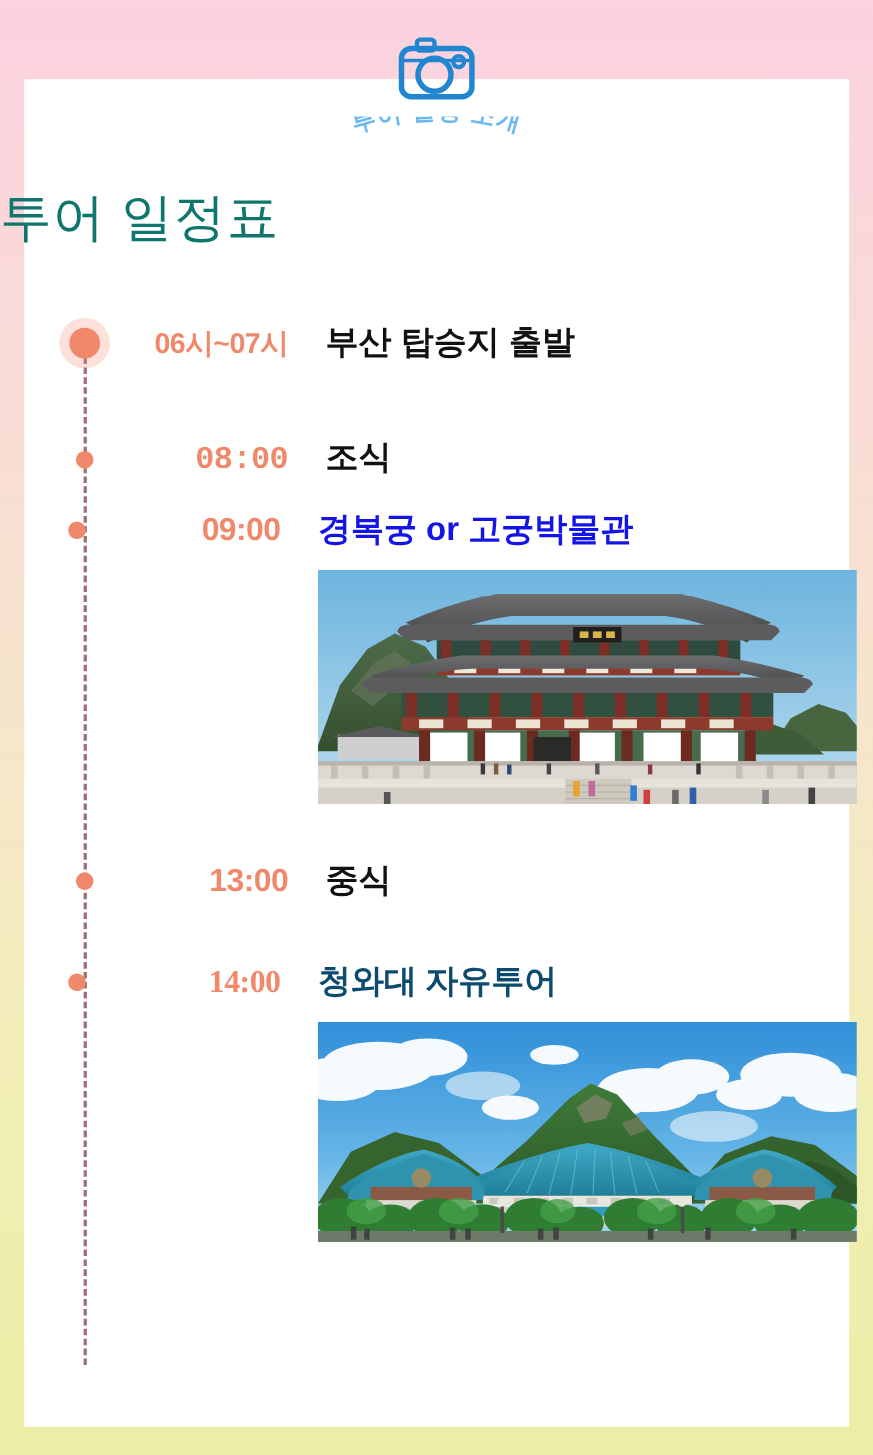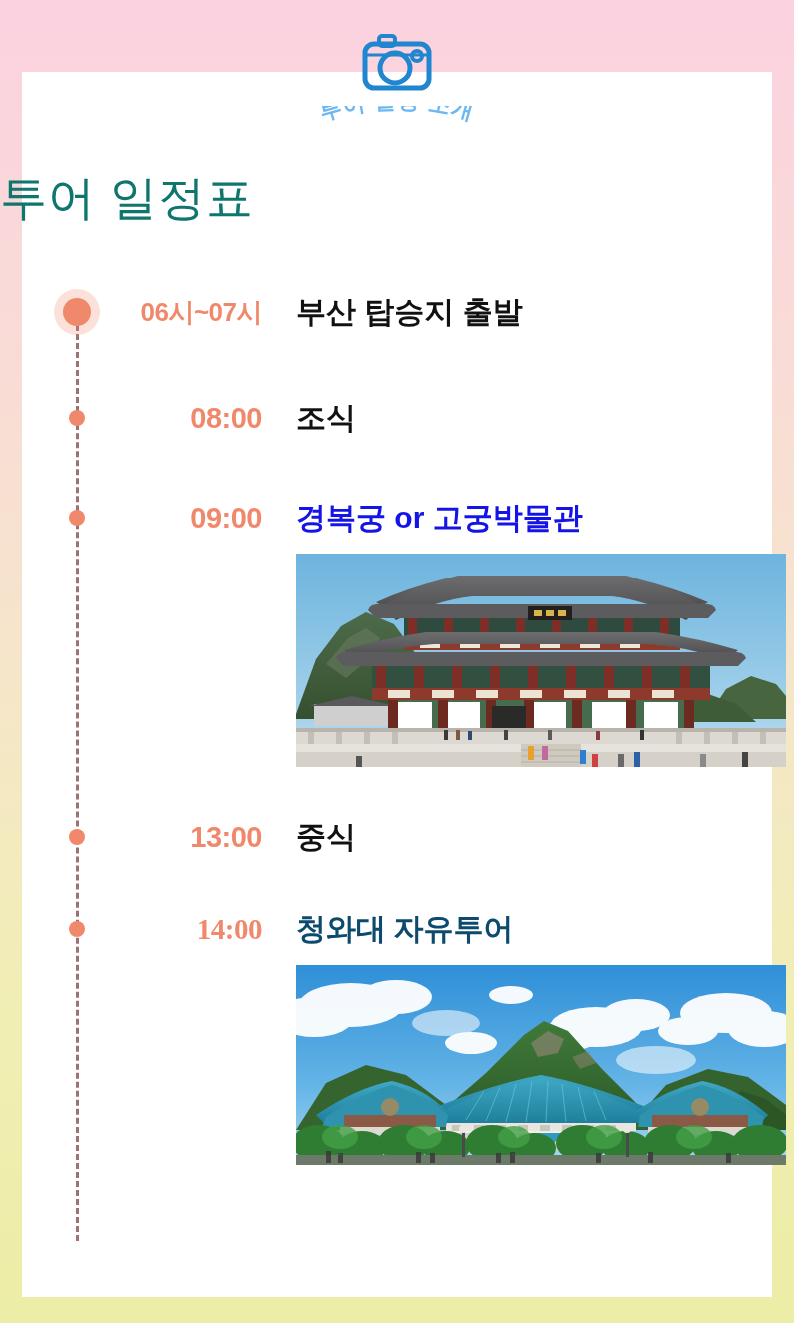--- a/index.html
+++ b/index.html
@@ -59,20 +59,21 @@
     width:0;height:925px;
     border-left:3px dashed #9e7272;
     z-index:1;
   }
 
   .row{
     position:relative;
     display:flex;
     align-items:flex-start;
     z-index:2;
+    justify-content:center;
   }
 
   .dot-cell{
     position:relative;
     width:92px;flex:0 0 92px;
     height:1px;
   }
   .dot{
     position:absolute;left:55px;transform:translateX(-50%);
     border-radius:50%;
@@ -150,21 +151,21 @@
     <div class="tl-line"></div>
 
     <div class="row" style="margin-bottom:62px;">
       <div class="dot-cell">
         <span class="dot big"></span>
       </div>
       <div class="time wide">06시~07시</div>
       <div class="desc">부산 탑승지 출발</div>
     </div>
 
-    <div class="row" style="margin-bottom:56px;">
+    <div class="row" style="margin-bottom:20px;font-family:Liberation Mono, monospace;">
       <div class="dot-cell">
         <span class="dot small"></span>
       </div>
       <div class="time">08:00</div>
       <div class="desc">조식</div>
     </div>
 
     <div class="row" style="margin-bottom:48px;">
       <div class="dot-cell">
         <span class="dot small"></span>

